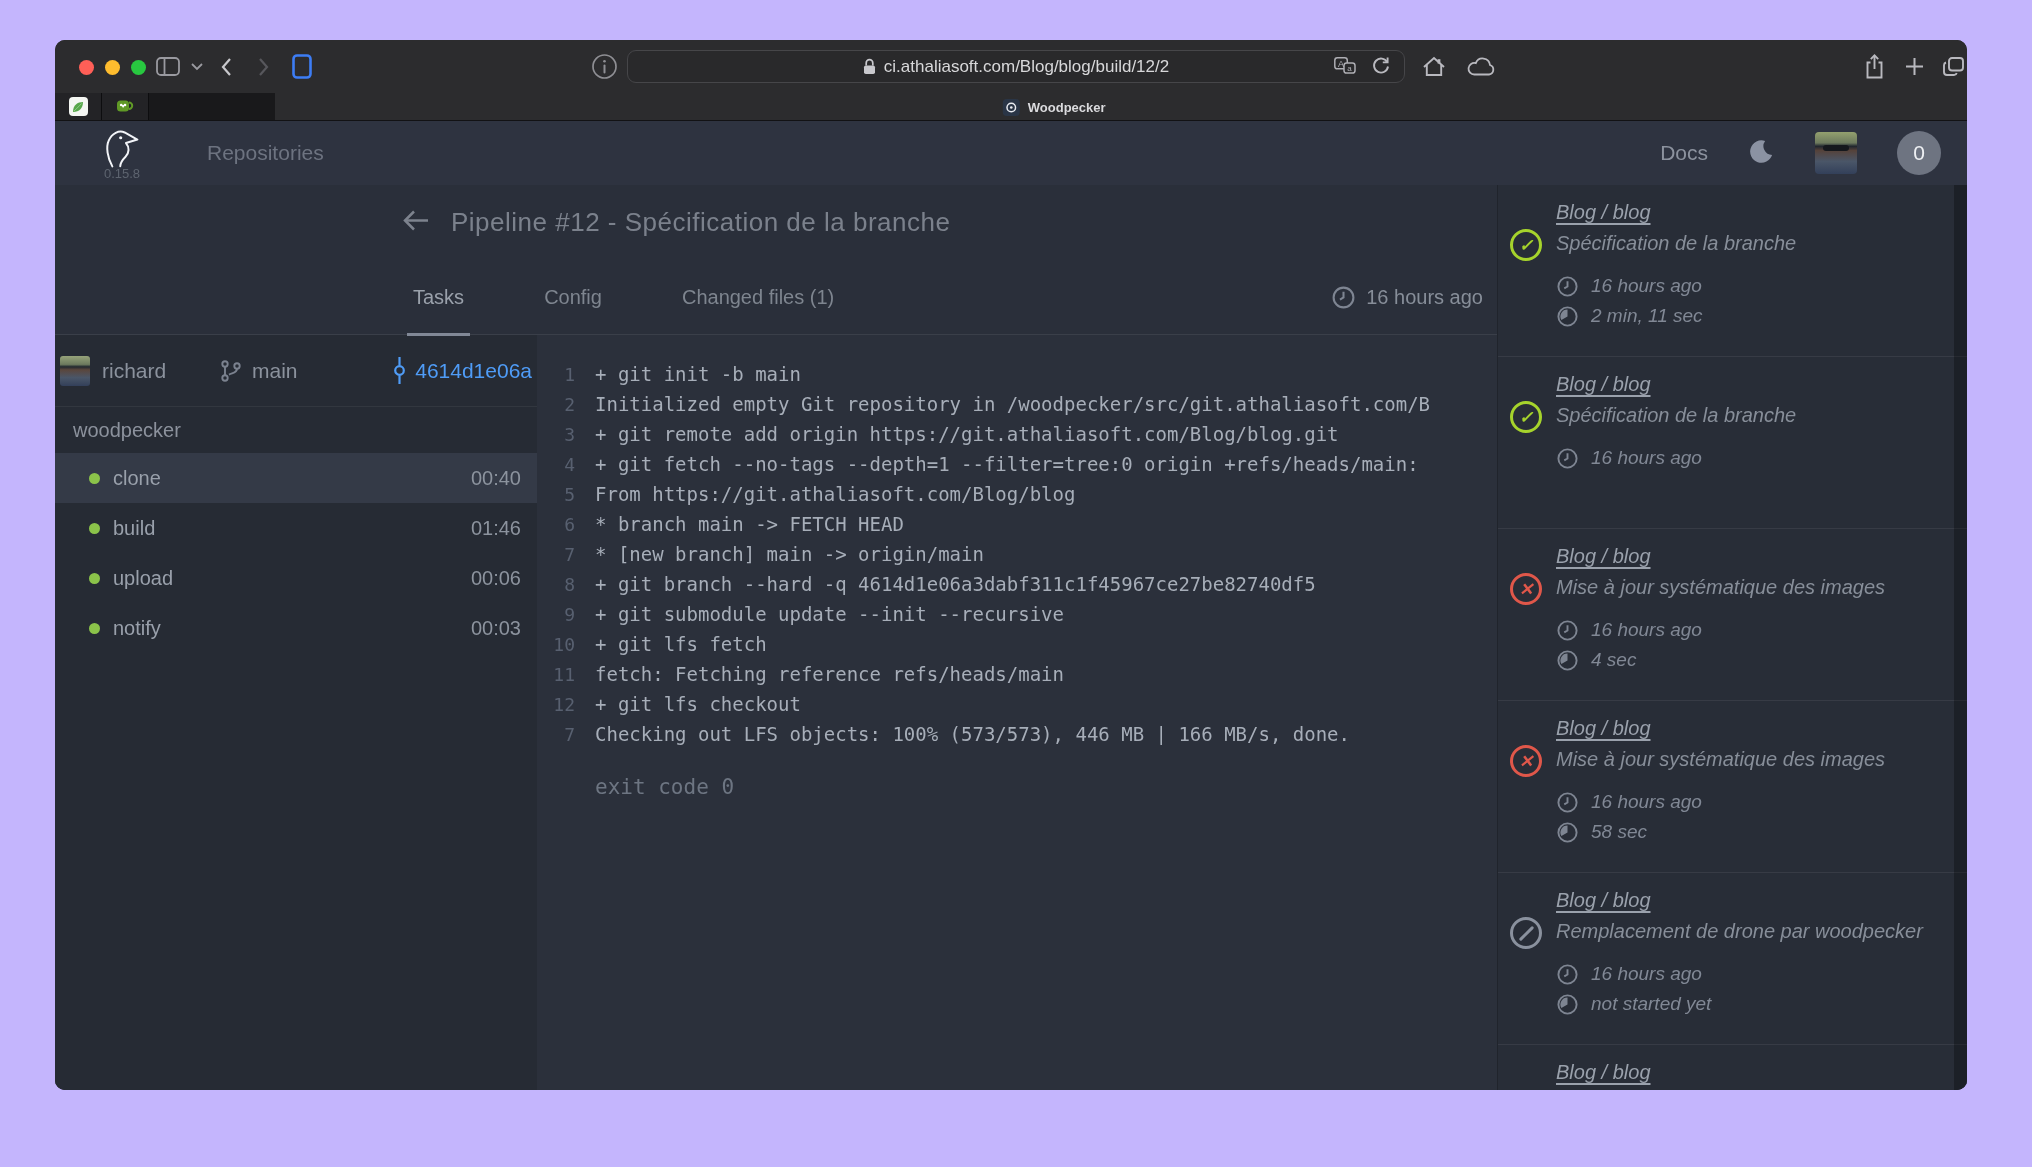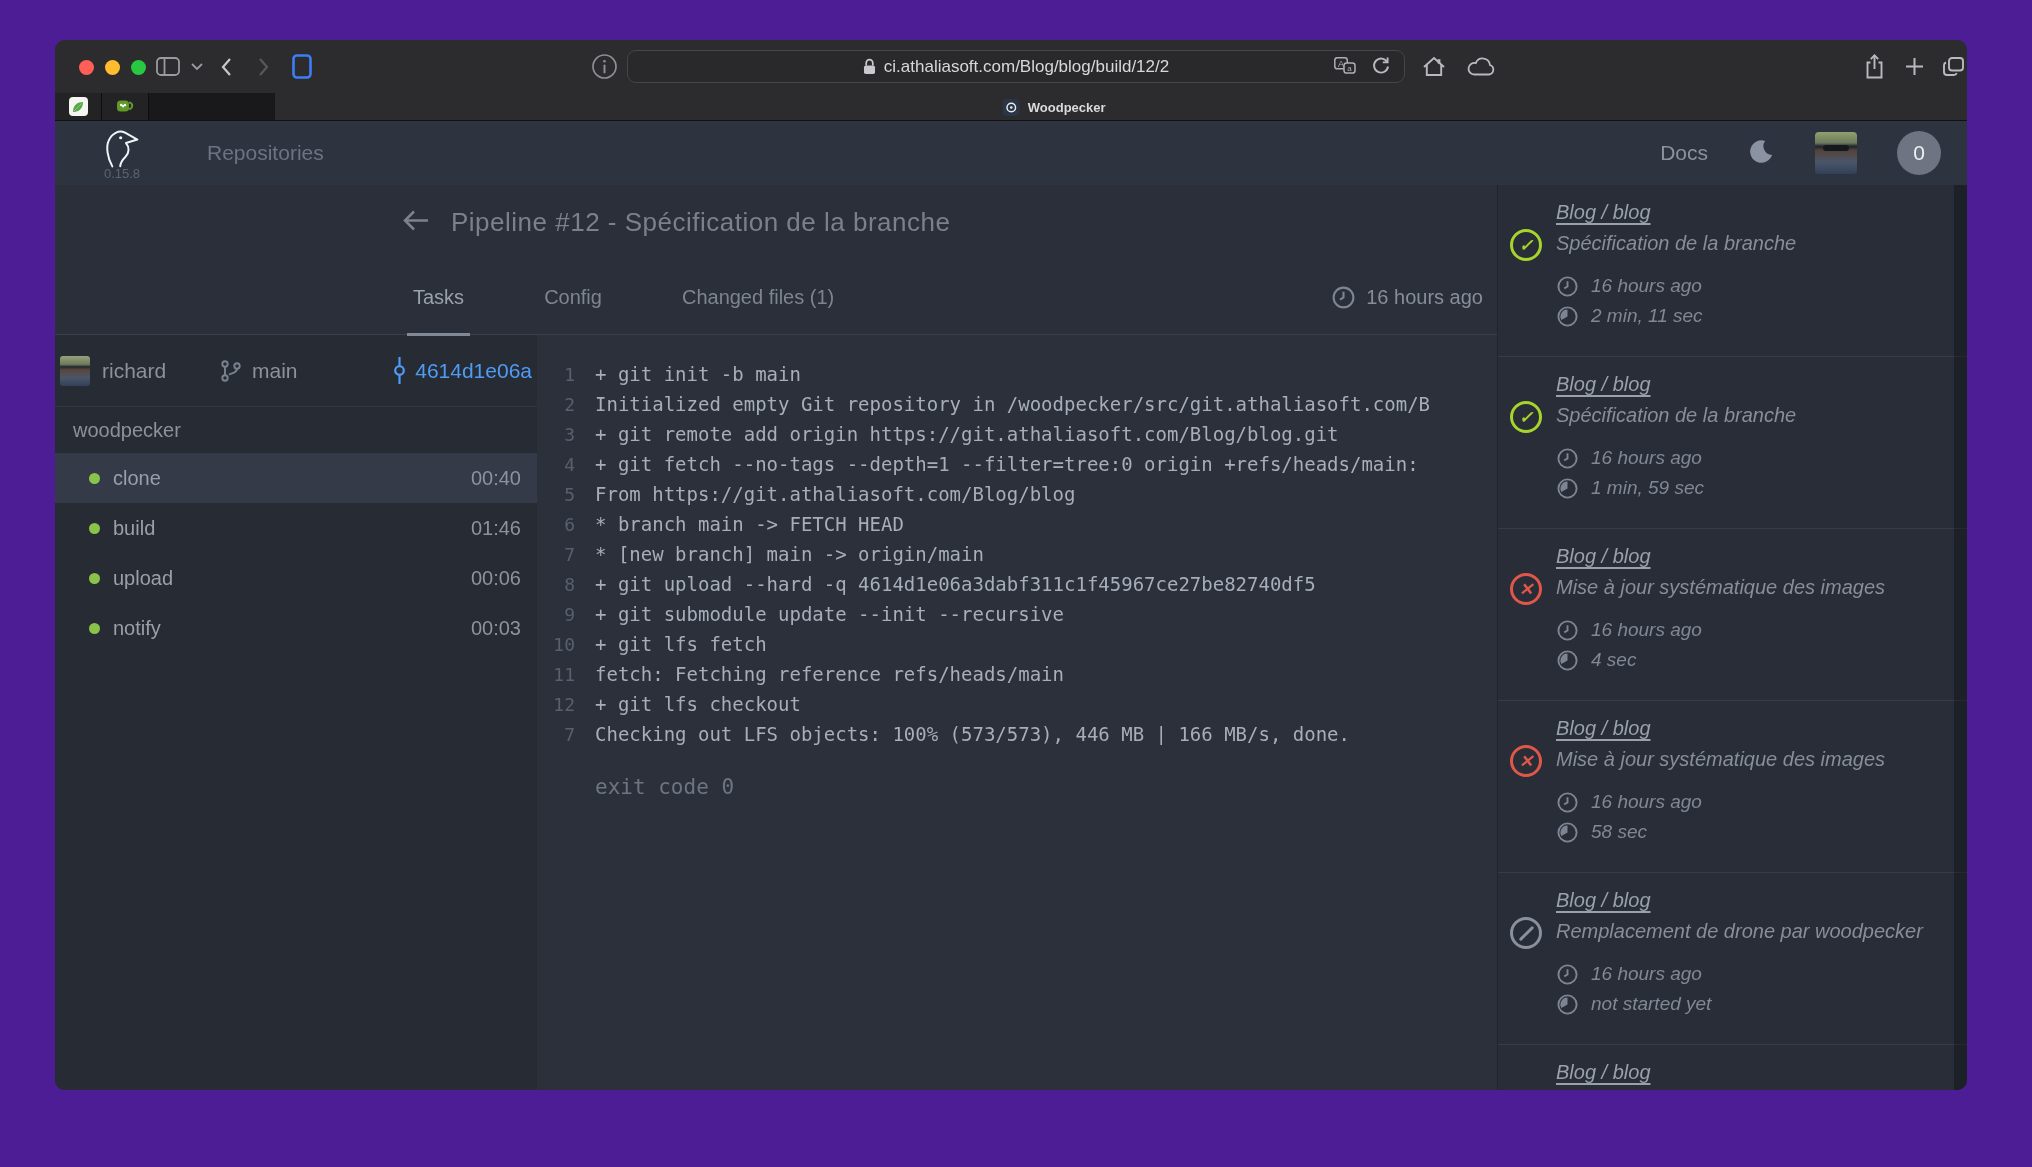--- a/index.html
+++ b/index.html
@@ -1,17 +1,17 @@
 <!DOCTYPE html>
 <html><head>
 <meta charset="utf-8">
 <style>
   * { margin:0; padding:0; box-sizing:border-box; }
   html,body { width:2032px; height:1167px; background:#000; font-family:"Liberation Sans", sans-serif; }
-  .stage { position:relative; width:2032px; height:1167px; background:#4c1d95; overflow:hidden; }
+  .stage { position:relative; width:2032px; height:1167px; background:#c4b5fd; overflow:hidden; }
   .window { position:absolute; left:55px; top:40px; width:1912px; height:1050px;
             border-radius:10px; overflow:hidden; background:#2c2c2e; display:flex; flex-direction:column; }
 
   
   .toolbar { position:relative; height:53px; background:#2c2c2e; flex:0 0 auto; }
   .traffic { position:absolute; left:24px; top:20px; display:flex; gap:11px; }
   .tl { width:15px; height:15px; border-radius:50%; }
   .tl.red{background:#ff5f57} .tl.yellow{background:#febc2e} .tl.green{background:#28c840}
   .tbtn { position:absolute; top:0; height:53px; display:flex; align-items:center; justify-content:center; }
   .url-field { position:absolute; left:572px; top:10px; width:778px; height:33px; background:#29292b;
@@ -337,21 +337,21 @@
             </div>
 
             <div class="log-col">
               <div class="log-line"><span class="ln">1</span><span class="lt">+ git init -b main</span></div>
               <div class="log-line"><span class="ln">2</span><span class="lt">Initialized empty Git repository in /woodpecker/src/git.athaliasoft.com/B</span></div>
               <div class="log-line"><span class="ln">3</span><span class="lt">+ git remote add origin https://git.athaliasoft.com/Blog/blog.git</span></div>
               <div class="log-line"><span class="ln">4</span><span class="lt">+ git fetch --no-tags --depth=1 --filter=tree:0 origin +refs/heads/main:</span></div>
               <div class="log-line"><span class="ln">5</span><span class="lt">From https://git.athaliasoft.com/Blog/blog</span></div>
               <div class="log-line"><span class="ln">6</span><span class="lt">* branch main -&gt; FETCH_HEAD</span></div>
               <div class="log-line"><span class="ln">7</span><span class="lt">* [new branch] main -&gt; origin/main</span></div>
-              <div class="log-line"><span class="ln">8</span><span class="lt">+ git upload --hard -q 4614d1e06a3dabf311c1f45967ce27be82740df5</span></div>
+              <div class="log-line"><span class="ln">8</span><span class="lt">+ git branch --hard -q 4614d1e06a3dabf311c1f45967ce27be82740df5</span></div>
               <div class="log-line"><span class="ln">9</span><span class="lt">+ git submodule update --init --recursive</span></div>
               <div class="log-line"><span class="ln">10</span><span class="lt">+ git lfs fetch</span></div>
               <div class="log-line"><span class="ln">11</span><span class="lt">fetch: Fetching reference refs/heads/main</span></div>
               <div class="log-line"><span class="ln">12</span><span class="lt">+ git lfs checkout</span></div>
               <div class="log-line"><span class="ln">7</span><span class="lt">Checking out LFS objects: 100% (573/573), 446 MB | 166 MB/s, done.</span></div>
               <div class="exit-row">exit code 0</div>
             </div>
           </div>
         </div>
 
@@ -387,29 +387,20 @@
             <div class="entry-msg">Spécification de la branche</div>
             <div class="meta-line">
               <span class="icn">
                   <svg width="23" height="23" viewBox="0 0 24 24">
                     <circle cx="12" cy="12" r="9.5" stroke="currentColor" stroke-width="2" fill="none"></circle>
                     <path d="M12 6.5 V12 L8.6 14" stroke="currentColor" stroke-width="2" fill="none"></path>
                   </svg>
                 </span>
               <span>16 hours ago</span>
             </div>
-            <div class="meta-line">
-              <span class="icn">
-                  <svg width="23" height="23" viewBox="0 0 24 24">
-                    <circle cx="12" cy="12" r="9.5" stroke="currentColor" stroke-width="2" fill="none"></circle>
-                    <path d="M12 12 L12 4.8 A7.2 7.2 0 0 0 5.6 15.6 Z" fill="currentColor"></path>
-                  </svg>
-                </span>
-              <span>1 min, 59 sec</span>
-            </div>
           </div>
 
           <div class="entry">
             <span class="status" data-status="failure"></span>
             <span class="repo-link">Blog / blog</span>
             <div class="entry-msg">Mise à jour systématique des images</div>
             <div class="meta-line">
               <span class="icn">
                   <svg width="23" height="23" viewBox="0 0 24 24">
                     <circle cx="12" cy="12" r="9.5" stroke="currentColor" stroke-width="2" fill="none"></circle>

